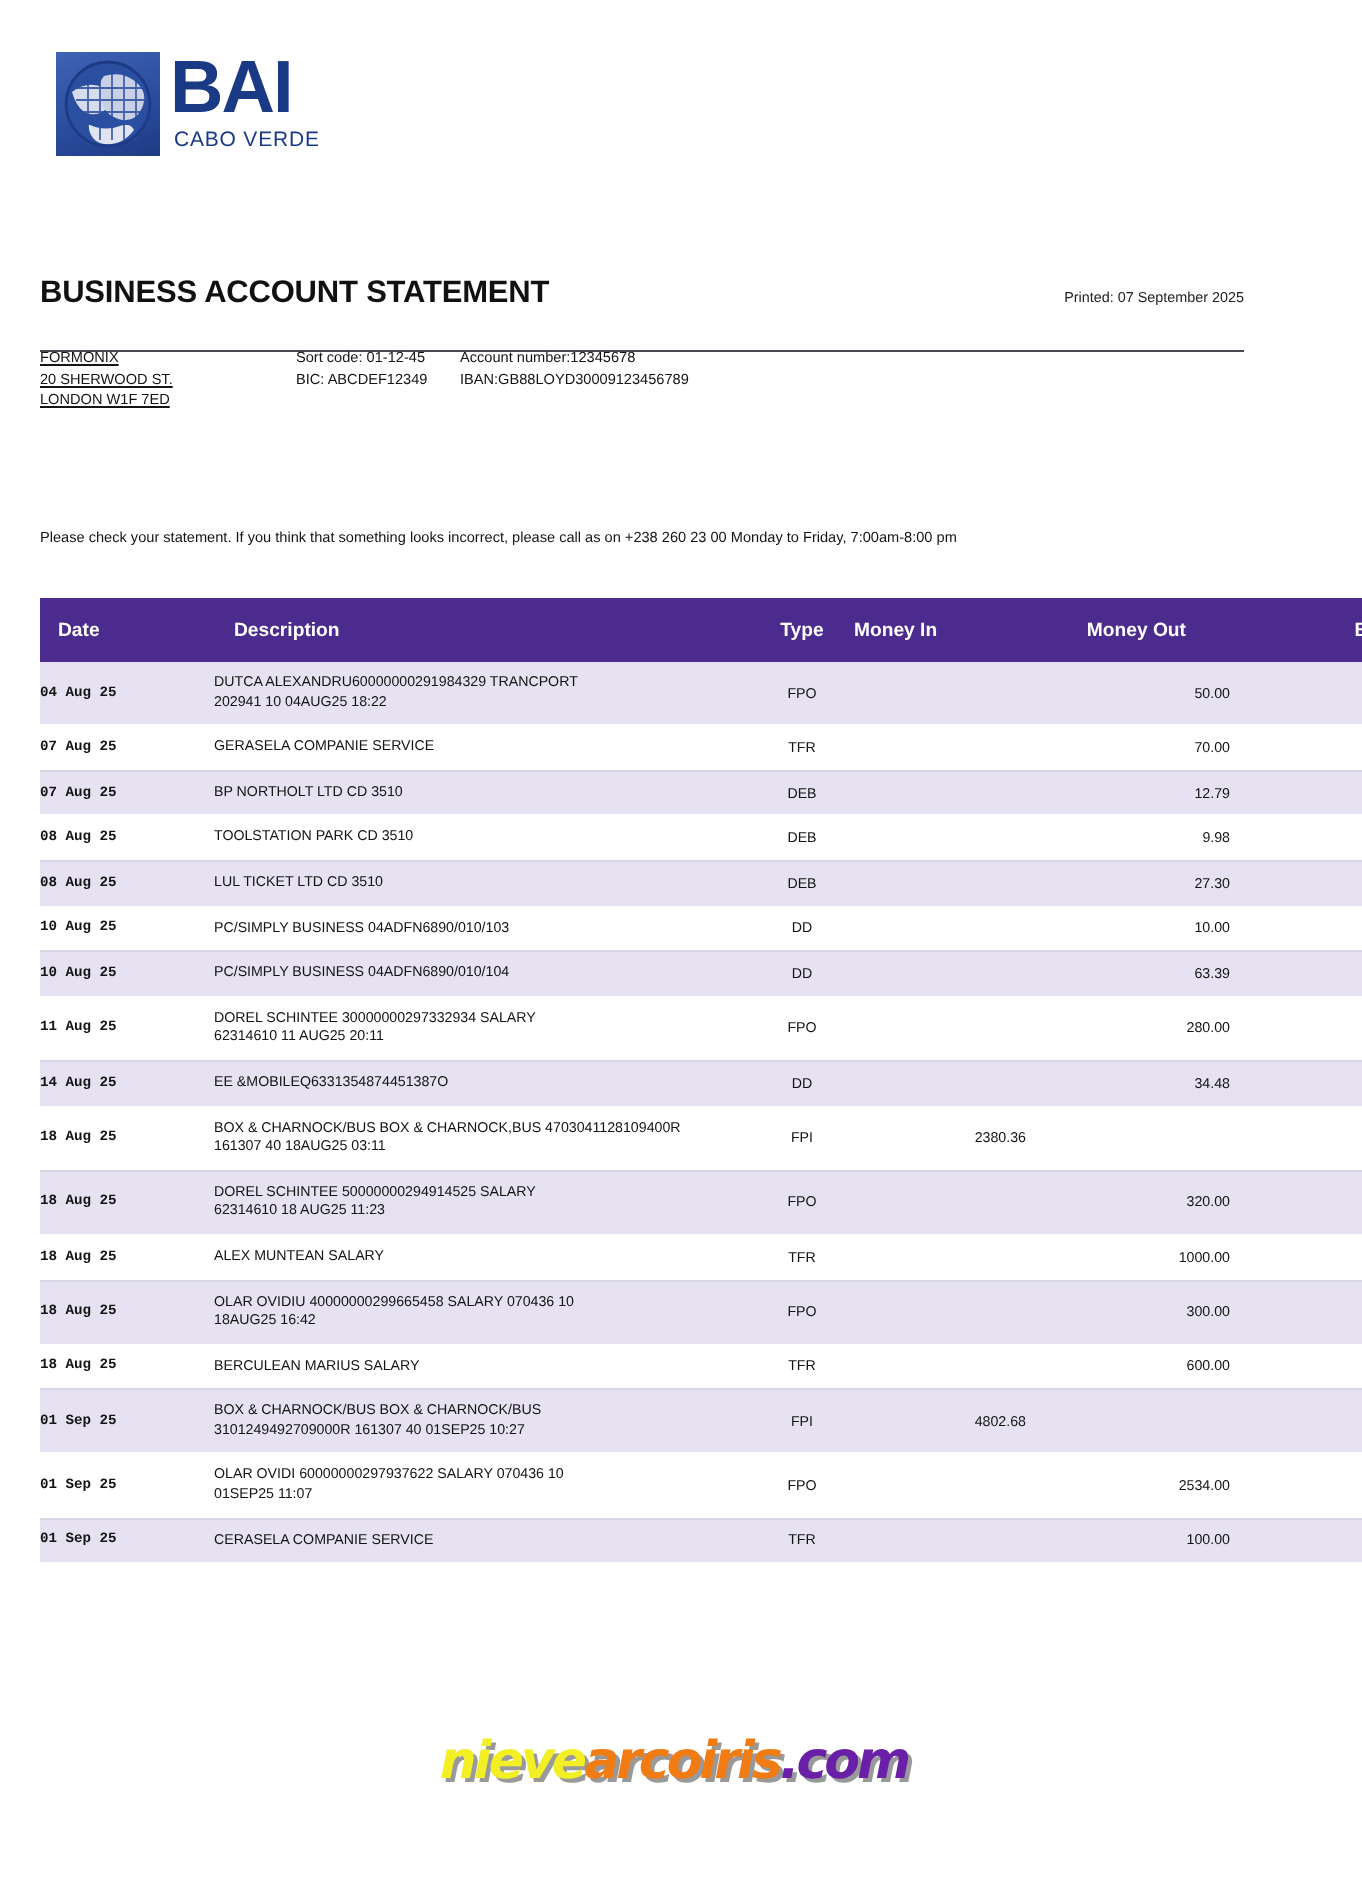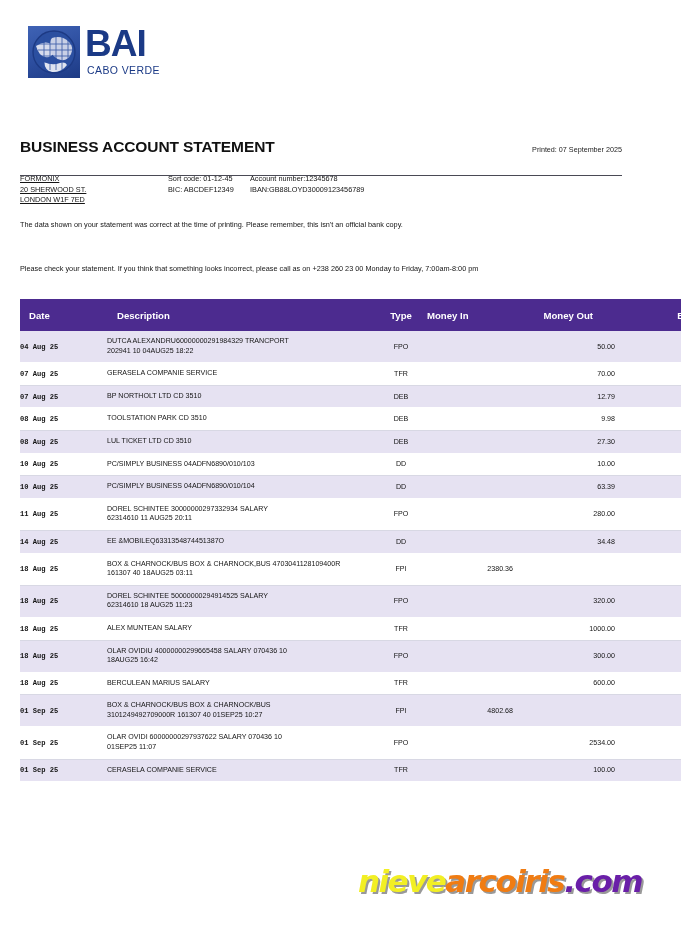--- a/index.html
+++ b/index.html
@@ -94,21 +94,21 @@
     position: absolute;
     left: 20px;
     right: 20px;
     top: 174px;
     display: flex;
     font-size: 7.3px;
     line-height: 10.6px;
     color: #151515;
   }
   .addr { width: 128px; flex: none; text-decoration: underline; }
-  .acct-cols { display: flex; margin-left: 20px; }
+  .acct-cols { display: flex; }
   .acct-left { width: 82px; flex: none; }
   .acct-right { flex: 1; }
 
   .notice {
     position: absolute;
     left: 20px;
     right: 20px;
     font-size: 7.3px;
     line-height: 11px;
     color: #151515;
@@ -169,25 +169,25 @@
   td.t-out  { text-align: right; padding-right: 22px; }
   td.t-bal  { text-align: right; padding-right: 8px; }
   .desc-l2 { display: block; }
 
   
   .watermark {
     position: absolute;
     left: 0;
     right: 0;
     top: 858px;
-    text-align: right;
+    text-align: center;
     font-family: "DejaVu Sans", sans-serif;
     font-weight: bold;
     font-style: italic;
-    font-size: 31px;
+    font-size: 26px;
     line-height: 46px;
     letter-spacing: -1.5px;
     white-space: nowrap;
     text-shadow: 2px 2px 0 rgba(70,70,70,0.55);
     padding-left: 32px;
   }
   .wm-a { color: #f2ef24; }
   .wm-b { color: #f07c13; }
   .wm-c { color: #6a1fa8; }
 </style>
@@ -232,21 +232,20 @@
         <div>Sort code: 01-12-45</div>
         <div>BIC: ABCDEF12349</div>
       </div>
       <div class="acct-right">
         <div>Account number:12345678</div>
         <div>IBAN:GB88LOYD30009123456789</div>
       </div>
     </div>
   </div>
 
-  <div class="notice notice-1">The data shown on your statement was correct at the time of printing. Please remember, this isn't an official bank copy.</div>
   <div class="notice notice-2">Please check your statement. If you think that something looks incorrect, please call as on +238 260 23 00 Monday to Friday, 7:00am-8:00 pm</div>
 
   <div class="table-wrap">
     <table class="stmt">
       <thead>
         <tr>
           <th class="c-date">Date</th>
           <th class="c-desc">Description</th>
           <th class="c-type">Type</th>
           <th class="c-in">Money In</th>

